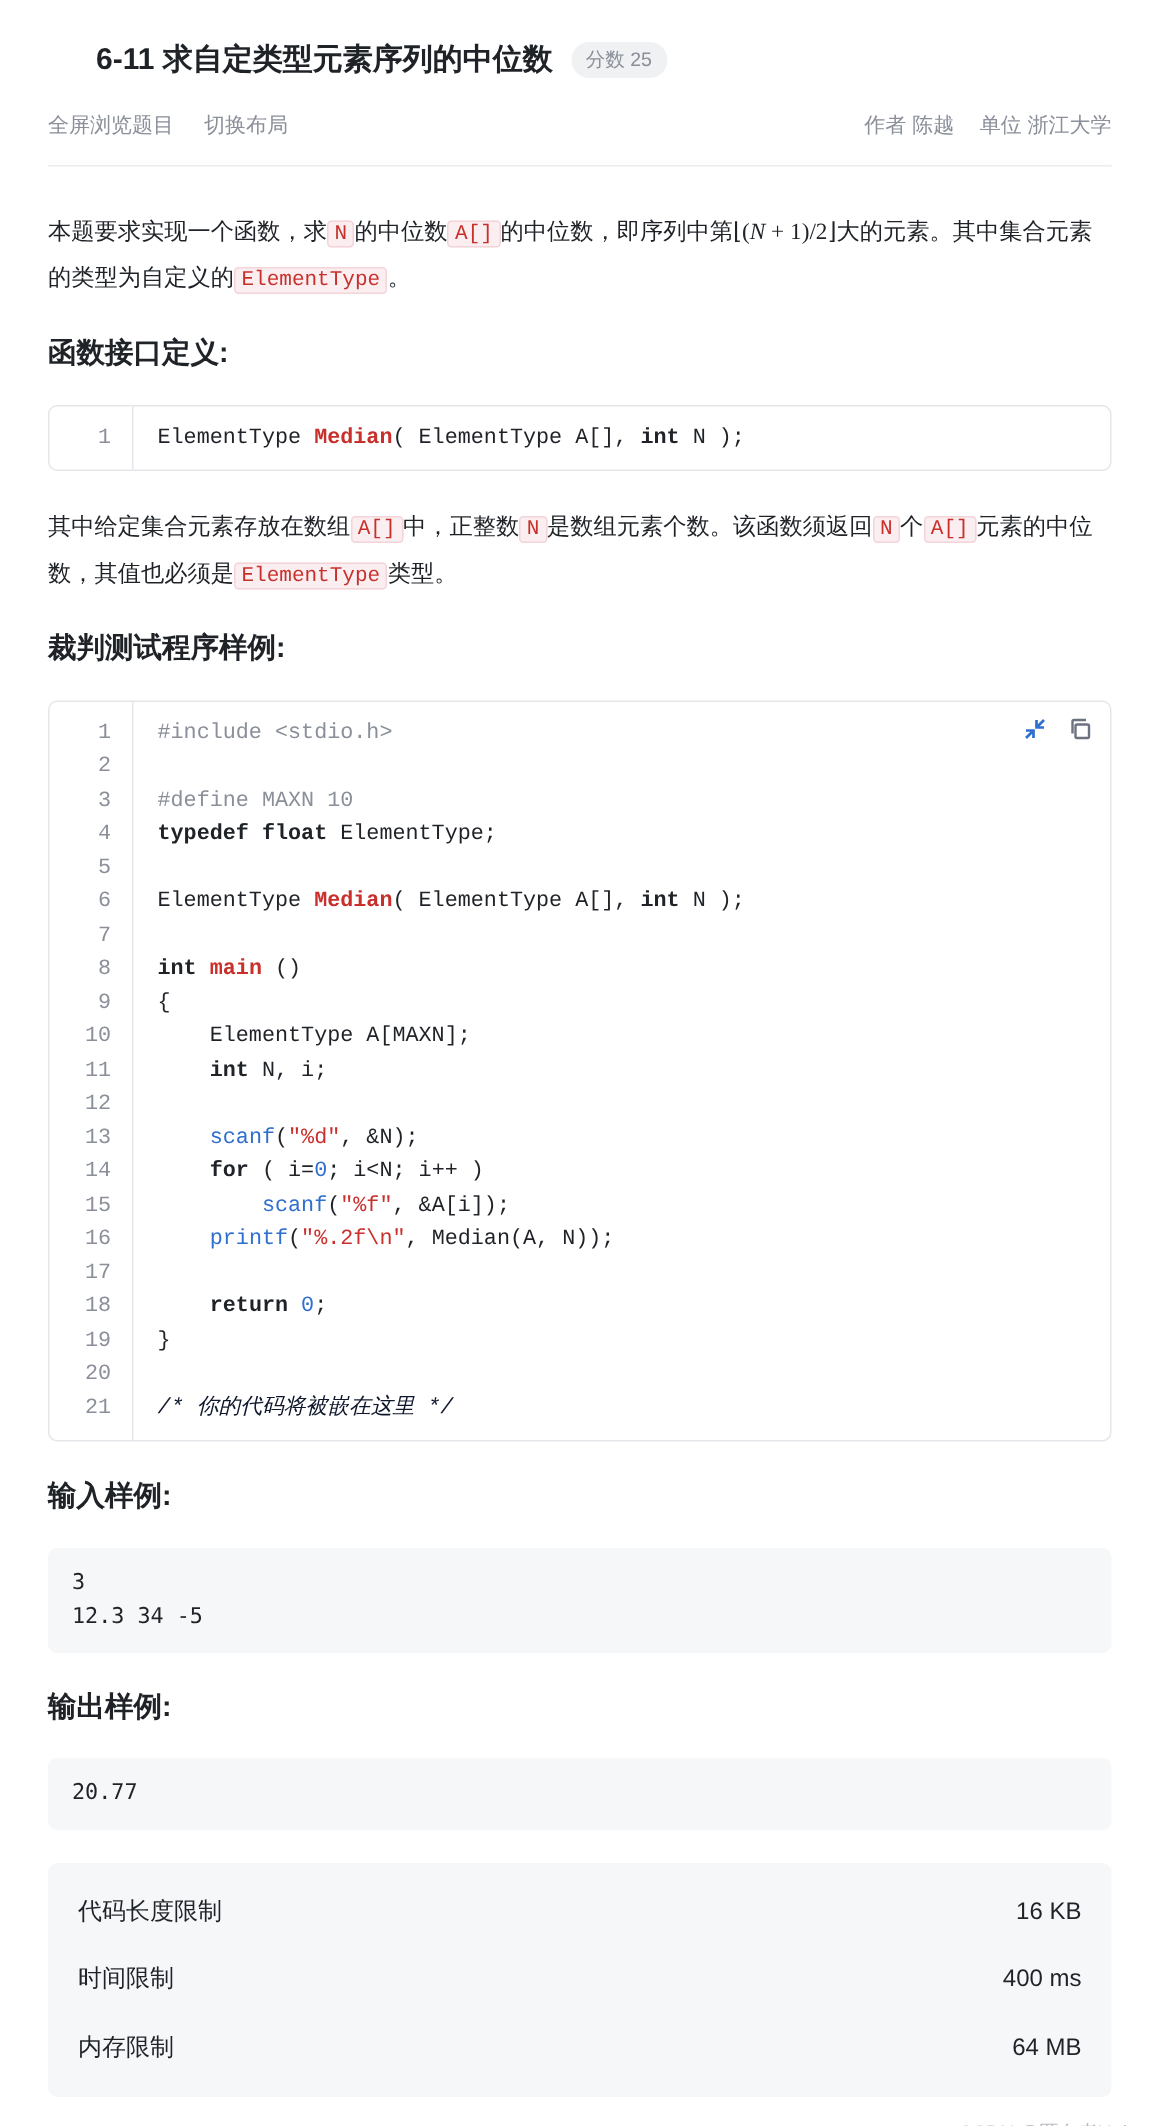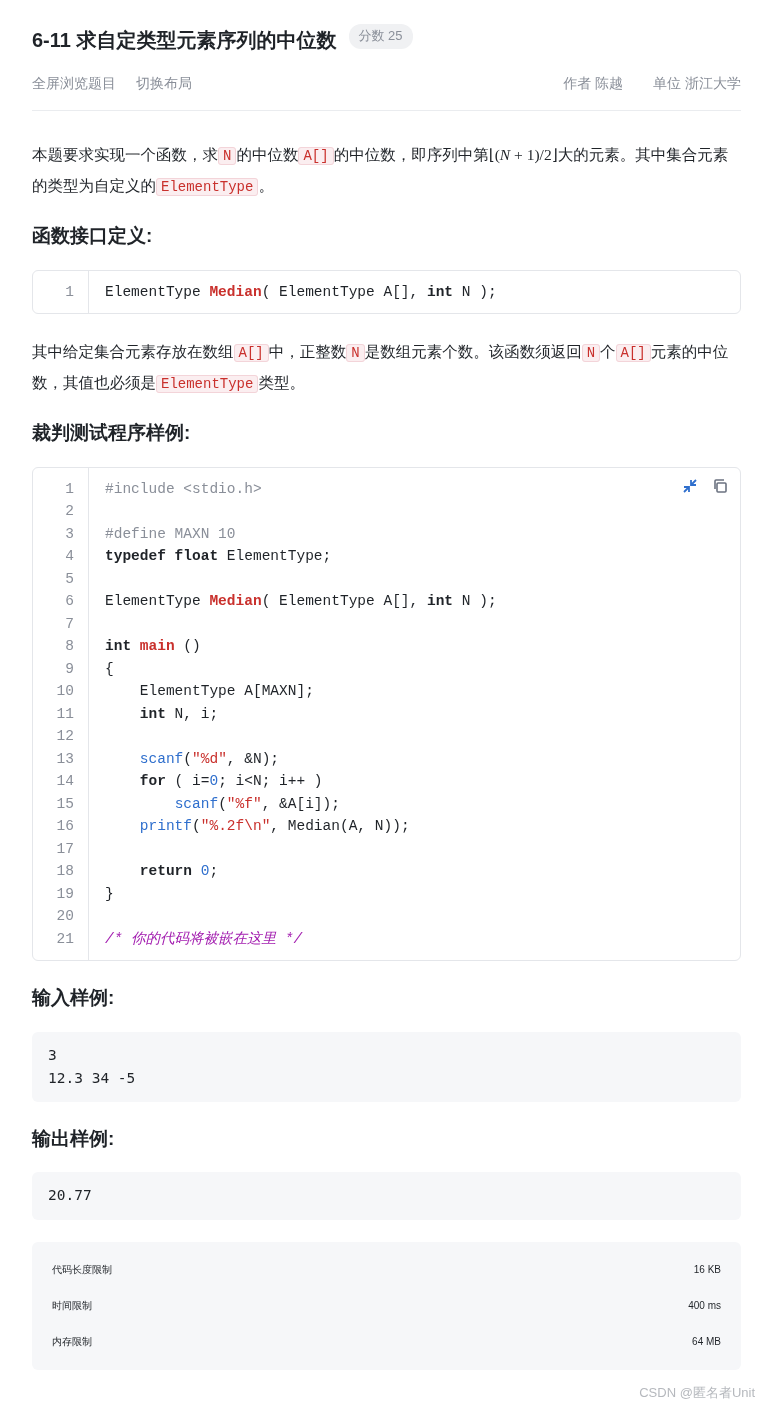--- a/index.html
+++ b/index.html
@@ -5,32 +5,32 @@
   * { box-sizing: border-box; margin: 0; padding: 0; }
   body {
     font-family: -apple-system, BlinkMacSystemFont, "Segoe UI", "PingFang SC", "Hiragino Sans GB", "Microsoft YaHei", sans-serif;
     color: #1f2328;
     background: #fff;
     font-size: 15px;
     line-height: 1.6;
     width: 773px;
   }
   .container { padding: 24px 32px 40px 32px; position: relative; }
-  .header { display: flex; align-items: flex-start; gap: 12px; margin-bottom: 16px; }
+  .header { display: flex; align-items: center; gap: 12px; margin-bottom: 16px; margin-left: 32px; }
   .title { font-size: 20px; font-weight: 700; color: #1f2328; }
   .score-badge {
     background: #f0f1f3; color: #8a8f99; font-size: 13px;
     padding: 2px 10px; border-radius: 12px;
   }
   .subheader {
     display: flex; justify-content: space-between; align-items: center;
     color: #8a8f99; font-size: 14px; margin-bottom: 16px;
   }
   .subheader-left { display: flex; gap: 20px; text-align: right; }
-  .subheader-right { display: flex; gap: 30px; }
+  .subheader-right { display: flex; gap: 17px; }
   .link { color: #8a8f99; cursor: pointer; }
   hr.divider { border: none; border-top: 1px solid #eaecef; margin: 0 0 28px 0; }
   .desc { font-size: 15.5px; line-height: 2; margin-bottom: 20px; color: #1f2328; }
   .inline-code {
     font-family: "SFMono-Regular", Consolas, "Liberation Mono", Menlo, monospace;
     background: #fbeef0; color: #c9302c; border: 1px solid #f3d4d9;
     border-radius: 3px; padding: 0 4px; font-size: 14px;
   }
   .math { font-family: "Times New Roman", serif; font-style: italic; }
   .math .op { font-style: normal; }
@@ -47,37 +47,37 @@
     border-right: 1px solid #e4e6ea; min-width: 56px;
   }
   .gutter div { padding: 0 14px 0 0; }
   .code-lines { padding: 10px 16px; flex: 1; white-space: pre; color: #1f2328; }
   .tok-pre { color: #8a8f99; }
   .tok-kw  { font-weight: 700; }
   .tok-fn  { color: #c9302c; font-weight: 700; }
   .tok-cfn { color: #2f6fcd; }
   .tok-str { color: #c9302c; }
   .tok-num { color: #2f6fcd; }
-  .tok-cm  { color: #a21caf; font-style: italic; }
+  .tok-cm  { color: #0f172a; font-style: italic; }
   .code-actions {
     position: absolute; top: 8px; right: 10px; display: flex; gap: 10px;
   }
   .icon-btn { width: 20px; height: 20px; display:flex; align-items:center; justify-content:center; cursor:pointer; color:#2f6fcd; }
   .icon-btn.gray { color:#6b7280; }
   .plain-block {
     background: #f6f7f9; border-radius: 6px; padding: 12px 16px;
     font-family: "SFMono-Regular", Consolas, monospace; font-size: 14.5px;
     white-space: pre; margin-bottom: 22px; color: #1f2328;
   }
   .limits {
     background: #f6f7f9; border-radius: 6px; padding: 10px 20px; margin-top: 10px;
   }
   .limit-row {
     display: flex; justify-content: space-between; padding: 10px 0;
-    font-size: 10px;
+    font-size: 16px;
   }
   .watermark {
     position: absolute; right: 18px; bottom: 6px; color: rgba(120,125,135,0.55);
     font-size: 13px; pointer-events: none;
   }
 </style>
 </head>
 <body>
 
 <div class="container">

